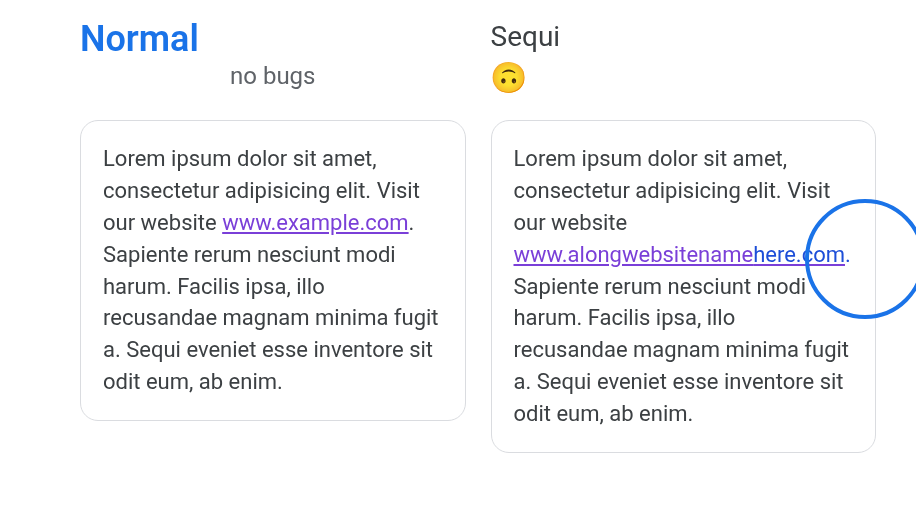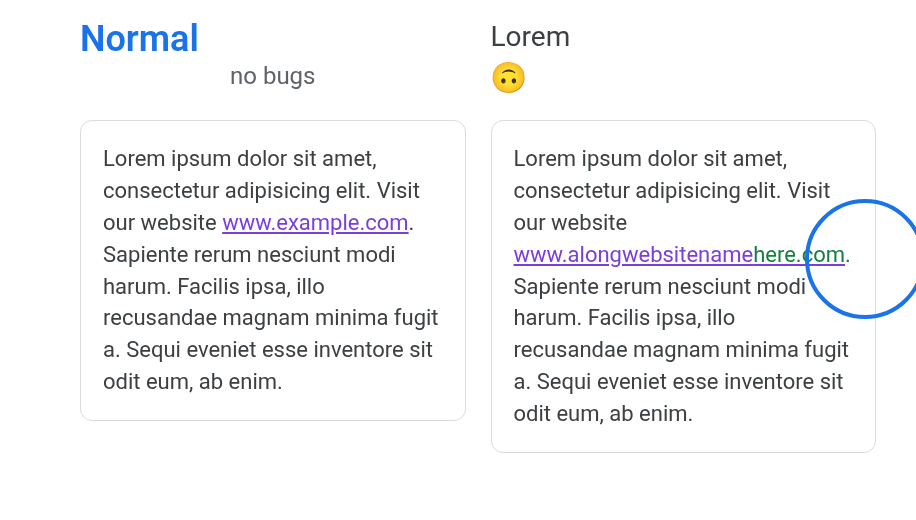--- a/index.html
+++ b/index.html
@@ -45,21 +45,21 @@
       margin-top: 2px;
       text-align: center;
     }
     .emoji {
       font-size: 30px;
       margin-top: 6px;
       display: block;
     }
     .card {
       border: 1px solid #dadce0;
-      border-radius: 12px;
+      border-radius: 18px;
       padding: 22px 22px 22px 22px;
       background: #ffffff;
     }
     .card-text {
       font-size: 22px;
       line-height: 1.45;
       color: #3c4043;
       font-weight: 400;
     }
     .link {
@@ -72,21 +72,21 @@
     }
     .card-oops .card-text {
       white-space: normal;
     }
     .overflow-link {
       color: #7a3fd8;
       text-decoration: underline;
       white-space: nowrap;
     }
     .overflow-part {
-      color: #15803d;
+      color: #1d4ed8;
     }
     .highlight-circle {
       position: absolute;
       width: 120px;
       height: 120px;
       border: 4px solid #1a73e8;
       border-radius: 50%;
       top: 78px;
       right: -50px;
       pointer-events: none;
@@ -104,21 +104,21 @@
     </div>
     <div class="card">
       <p class="card-text">
         <span>Lorem ipsum dolor sit amet, consectetur adipisicing elit. Visit our website </span><a class="link" href="#">www.example.com</a><span>. Sapiente rerum nesciunt modi harum. Facilis ipsa, illo recusandae magnam minima fugit a. Sequi eveniet esse inventore sit odit eum, ab enim.</span>
       </p>
     </div>
   </div>
 
   <div class="column">
     <div class="header">
-      <div class="title-oops">Lorem</div>
+      <div class="title-oops">Sequi</div>
       <span class="emoji">🙃</span>
     </div>
     <div class="card card-oops">
       <p class="card-text">
         <span>Lorem ipsum dolor sit amet, consectetur adipisicing elit. Visit our website </span><a class="overflow-link" href="#"><span>www.alongwebsitename</span><span class="overflow-part">here.com</span></a><span class="overflow-part">.</span><span> Sapiente rerum nesciunt modi harum. Facilis ipsa, illo recusandae magnam minima fugit a. Sequi eveniet esse inventore sit odit eum, ab enim.</span>
       </p>
       <div class="highlight-circle"></div>
     </div>
   </div>
 

